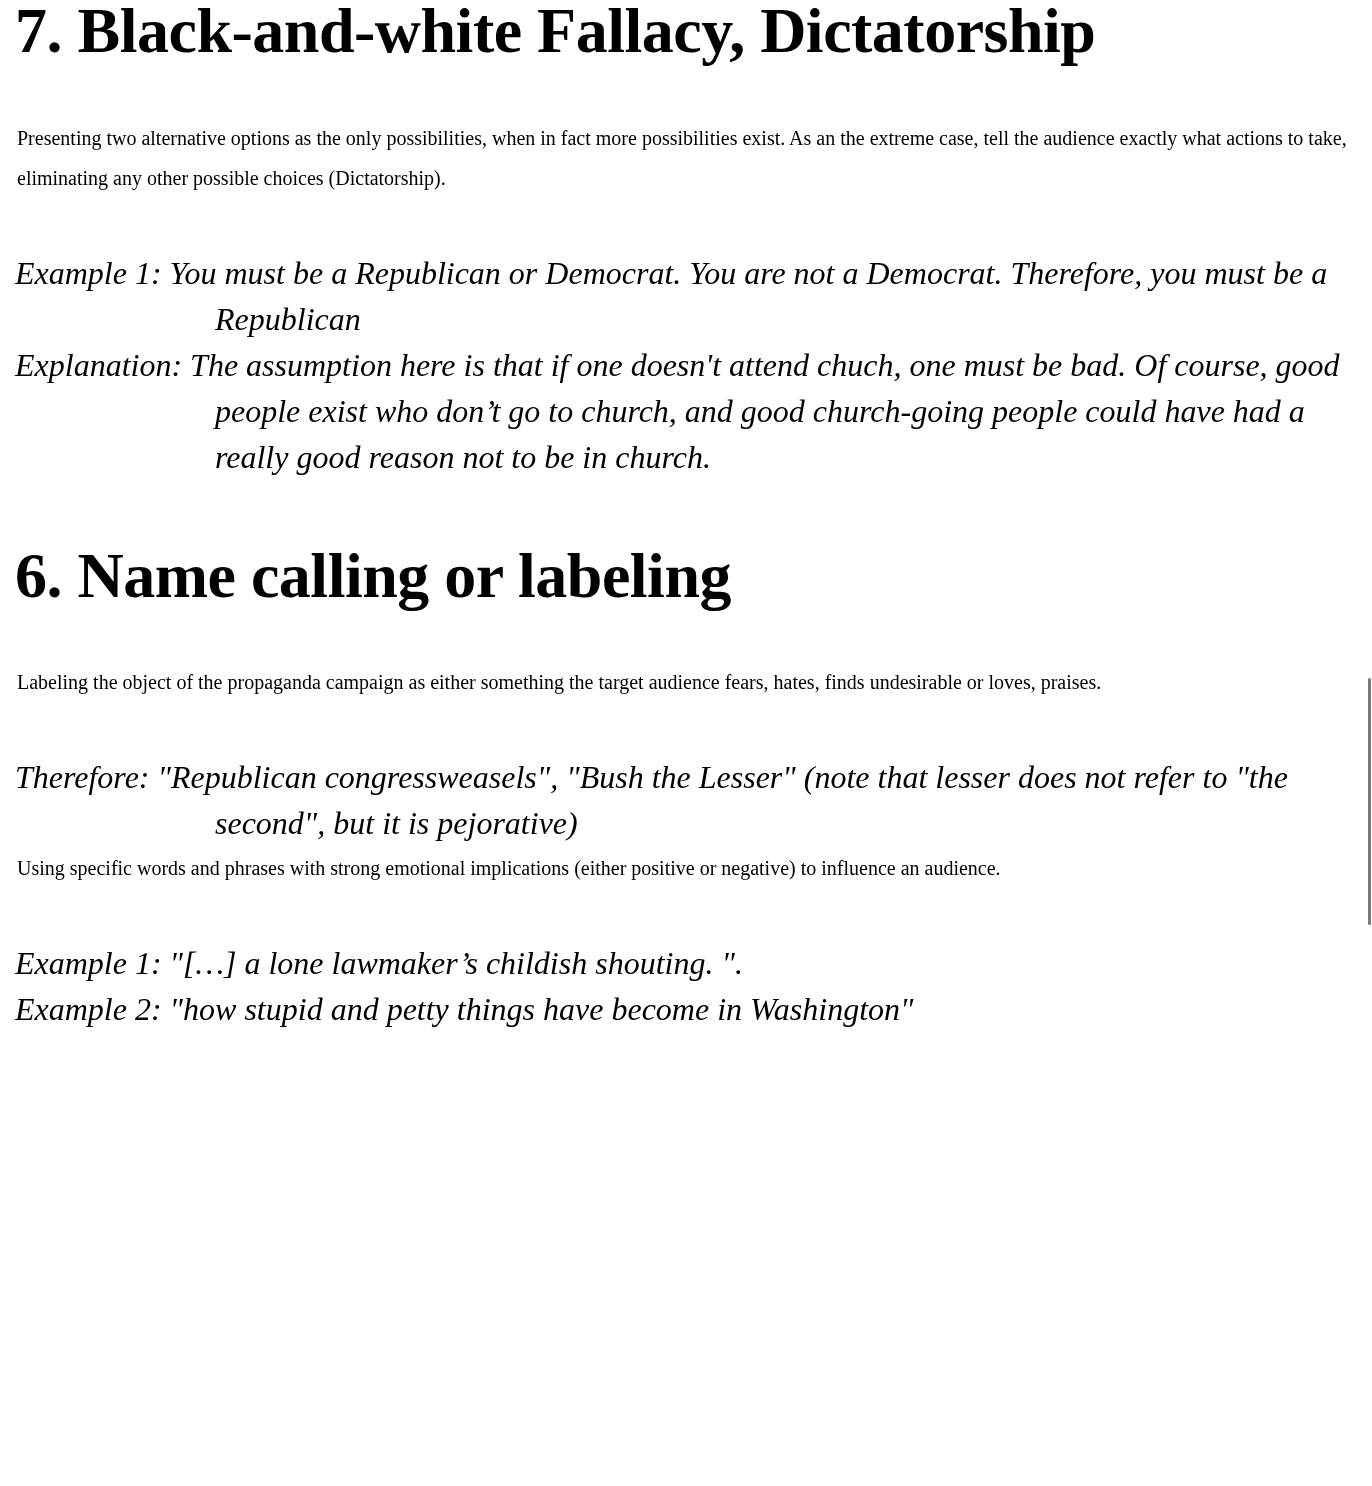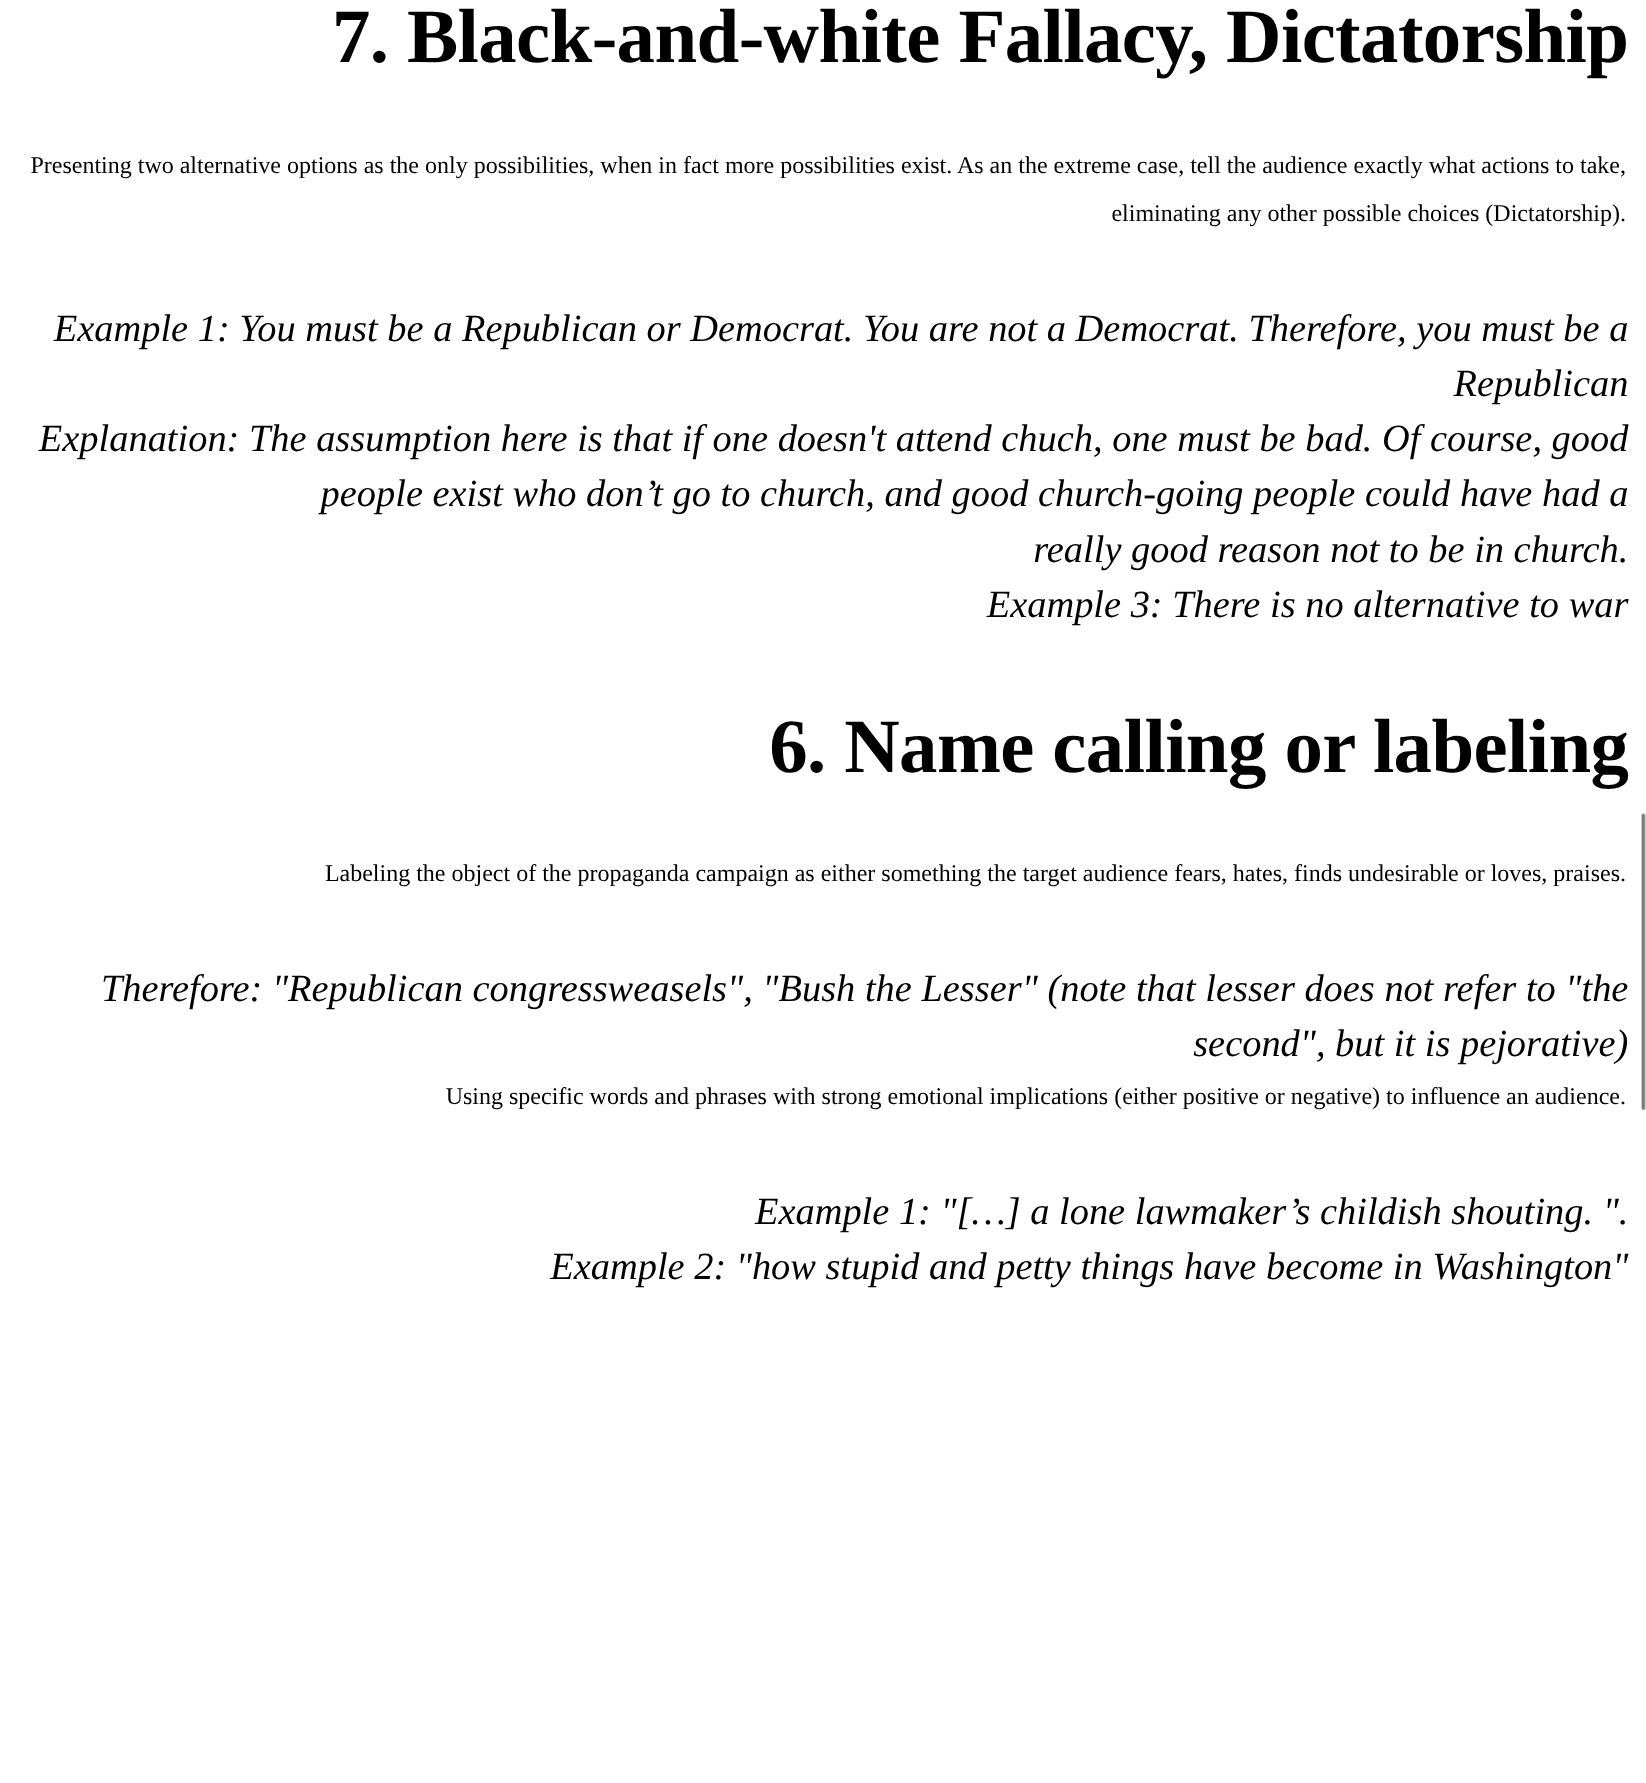--- a/index.html
+++ b/index.html
@@ -5,42 +5,41 @@
   html, body {
     margin: 0;
     padding: 0;
     background: #ffffff;
     color: #000000;
   }
   .content {
     font-family: "Liberation Serif", "DejaVu Serif", serif;
     padding: 0 15px;
     overflow: hidden;
-    text-align: right;
   }
   h1.section-heading {
     font-size: 64px;
     line-height: 1.15;
     font-weight: bold;
     margin: 59px 0 50px 0;
     letter-spacing: -0.5px;
   }
   h1.section-heading.first {
     margin-top: -6px;
   }
   p.section-body {
     font-size: 20px;
     line-height: 40px;
     margin: 2px;
   }
   .examples {
     font-style: italic;
     font-size: 32px;
     line-height: 46px;
-    margin: 52px 0 0 12px;
+    margin: 52px 0 0 0;
   }
   .example {
     padding-left: 200px;
     text-indent: -200px;
   }
   .scrollbar-thumb {
     position: fixed;
     right: 1px;
     top: 678px;
     width: 3px;
@@ -58,24 +57,20 @@
     <h1 class="section-heading first">7. Black-and-white Fallacy, Dictatorship</h1>
     <p class="section-body">Presenting two alternative options as the only possibilities, when in fact more possibilities exist. As an the extreme case, tell the audience exactly what actions to take, eliminating any other possible choices (Dictatorship).</p>
     <div class="examples">
       <div class="example">
         <span>Example 1:</span>
         <span>You must be a Republican or Democrat. You are not a Democrat. Therefore, you must be a Republican</span>
       </div>
       <div class="example">
         <span>Explanation:</span>
         <span>The assumption here is that if one doesn't attend chuch, one must be bad. Of course, good people exist who don’t go to church, and good church-going people could have had a really good reason not to be in church.</span>
-      </div>
-      <div class="example">
-        <span>Example 3:</span>
-        <span>There is no alternative to war</span>
       </div>
     </div>
   </section>
 
   <section>
     <h1 class="section-heading">6. Name calling or labeling</h1>
     <p class="section-body">Labeling the object of the propaganda campaign as either something the target audience fears, hates, finds undesirable or loves, praises.</p>
     <div class="examples">
       <div class="example">
         <span>Therefore:</span>

